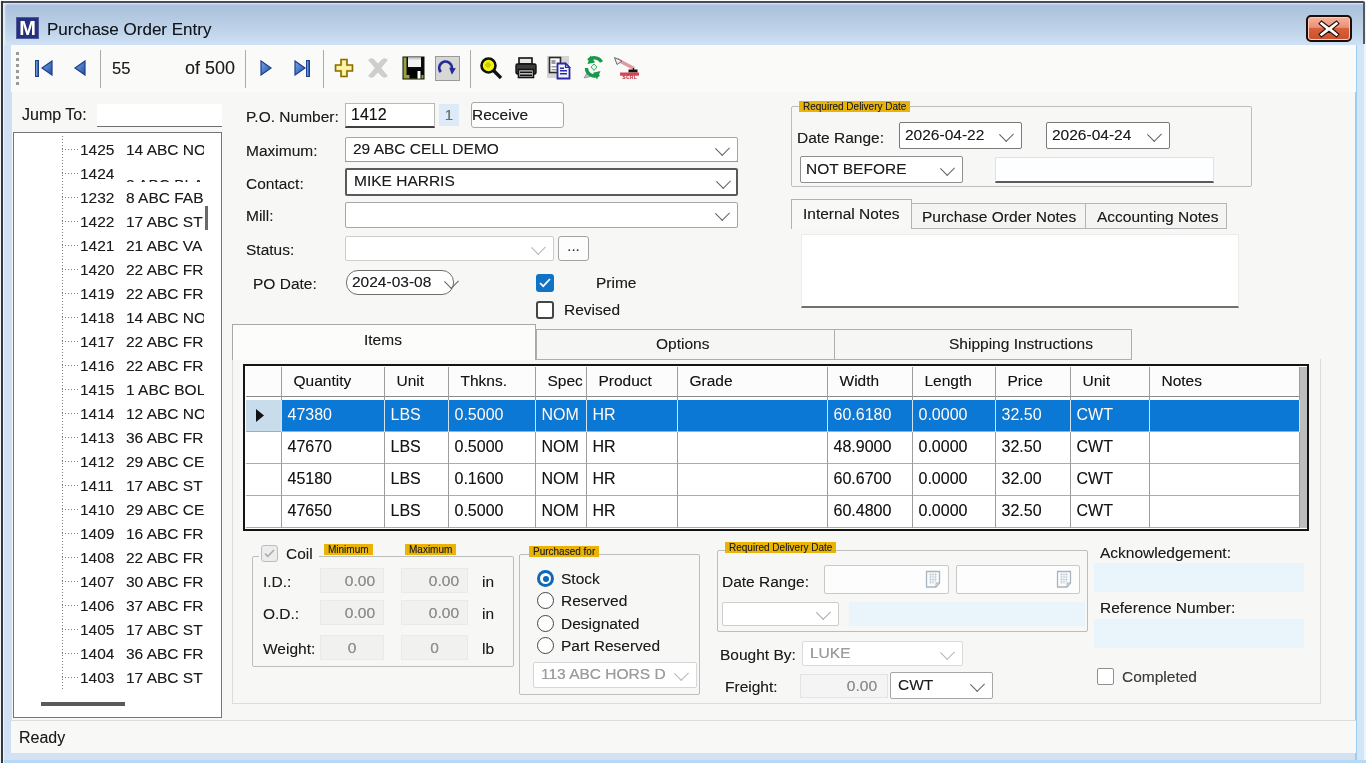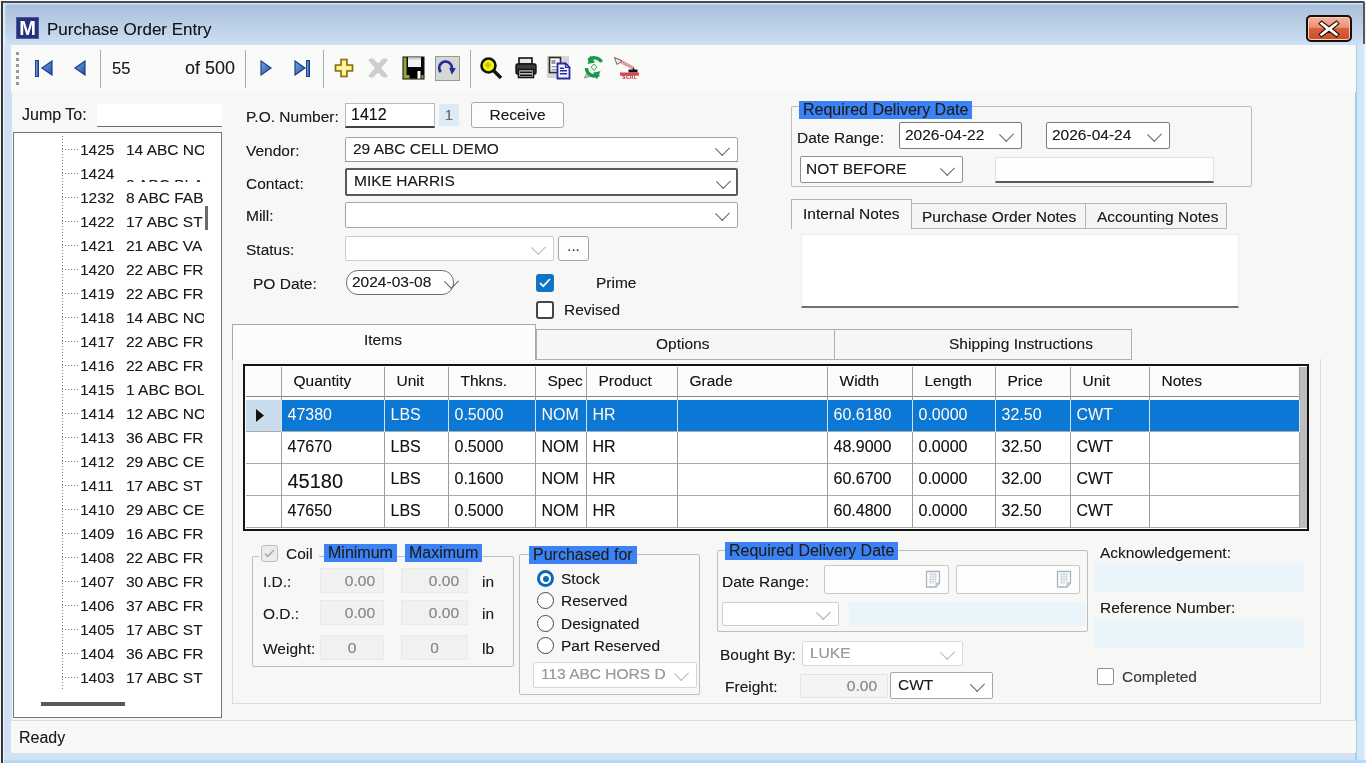--- a/index.html
+++ b/index.html
@@ -2,21 +2,21 @@
 <html><head><meta charset="utf-8">
 <style>
 *{margin:0;padding:0;box-sizing:border-box;}
 html,body{width:1366px;height:763px;overflow:hidden;}
 body{font-family:"Liberation Sans",sans-serif;background:#fff;position:relative;text-shadow:0 0 0.6px rgba(70,70,70,0.5);}
 .ab{position:absolute;}
 .lbl{position:absolute;font-size:15.5px;color:#1c1c1c;white-space:nowrap;}
 .combo{position:absolute;background:#fff;border:1px solid #a6a6a6;border-radius:2px;}
 .chev{position:absolute;width:11px;height:11px;border:solid #5f5f5f;border-width:0 0 1.6px 1.6px;transform:rotate(-45deg) scaleY(0.92);}
 .fs{position:absolute;border:1px solid #bdbdbd;border-radius:2px;}
-.legend{position:absolute;background:#3b82f6;padding:0 4px;font-size:16px;color:#1c1c1c;white-space:nowrap;}
+.legend{position:absolute;background:#eab308;padding:0 4px;font-size:10px;color:#1c1c1c;white-space:nowrap;}
 </style></head>
 <body>
 
 <div class="ab" style="left:0;top:0;width:1366px;height:763px;background:#f2f2f1;"></div>
 
 <div class="ab" style="left:3px;top:2px;width:1361px;height:43px;background:linear-gradient(180deg,#a7bfdc 0%,#b6cae2 40%,#c2d6ec 75%,#cfe1f5 100%);border-radius:3px 3px 0 0;box-shadow:inset 2px 2px 2px rgba(240,246,252,0.85);"></div>
 
 <div class="ab" style="left:0;top:0;width:1366px;height:1.5px;background:#fbfbfb;"></div>
 <div class="ab" style="left:1px;top:1px;width:1364px;height:2px;background:#434c58;border-radius:4px 4px 0 0;"></div>
 <div class="ab" style="left:1px;top:1px;width:2.3px;height:762px;background:#33383f;"></div>
@@ -192,28 +192,28 @@
 <div class="ab" style="left:80px;top:597px;width:124px;height:17px;overflow:hidden;white-space:nowrap;font-size:15.5px;color:#1c1c1c;"><span>1406</span><span style="position:absolute;left:46px;">37 ABC FR</span></div>
 <div class="ab" style="left:62px;top:629px;width:16px;height:1px;background-image:repeating-linear-gradient(90deg,#808080 0,#808080 1px,transparent 1px,transparent 3px);"></div>
 <div class="ab" style="left:80px;top:621px;width:124px;height:17px;overflow:hidden;white-space:nowrap;font-size:15.5px;color:#1c1c1c;"><span>1405</span><span style="position:absolute;left:46px;">17 ABC ST</span></div>
 <div class="ab" style="left:62px;top:653px;width:16px;height:1px;background-image:repeating-linear-gradient(90deg,#808080 0,#808080 1px,transparent 1px,transparent 3px);"></div>
 <div class="ab" style="left:80px;top:645px;width:124px;height:17px;overflow:hidden;white-space:nowrap;font-size:15.5px;color:#1c1c1c;"><span>1404</span><span style="position:absolute;left:46px;">36 ABC FR</span></div>
 <div class="ab" style="left:62px;top:677px;width:16px;height:1px;background-image:repeating-linear-gradient(90deg,#808080 0,#808080 1px,transparent 1px,transparent 3px);"></div>
 <div class="ab" style="left:80px;top:669px;width:124px;height:17px;overflow:hidden;white-space:nowrap;font-size:15.5px;color:#1c1c1c;"><span>1403</span><span style="position:absolute;left:46px;">17 ABC ST</span></div>
 <div class="ab" style="left:205px;top:206px;width:3px;height:24px;background:#6a6a6a;"></div>
 <div class="ab" style="left:41px;top:702px;width:84px;height:4px;background:#5a5a5a;"></div>
 <div class="lbl" style="left:246px;top:108px;">P.O. Number:</div>
-<div class="lbl" style="left:246px;top:142px;">Vendor:</div>
+<div class="lbl" style="left:246px;top:142px;">Maximum:</div>
 <div class="lbl" style="left:246px;top:175px;">Contact:</div>
 <div class="lbl" style="left:246px;top:207px;">Mill:</div>
 <div class="lbl" style="left:246px;top:241px;">Status:</div>
 <div class="lbl" style="left:253px;top:275px;">PO Date:</div>
 <div class="ab" style="left:345px;top:103px;width:90px;height:25px;background:#fff;border:1px solid #b9b9b9;border-bottom:2px solid #404040;font-size:16px;color:#111;padding:2px 0 0 5px;">1412</div>
 <div class="ab" style="left:439px;top:104px;width:20px;height:22px;background:#dcebf7;font-size:15px;color:#6e6e6e;text-align:center;line-height:22px;">1</div>
-<div class="ab" style="left:471px;top:102px;width:93px;height:26px;background:#fdfdfd;border:1px solid #a8a8a8;border-radius:3px;font-size:15.5px;color:#1c1c1c;text-align:center;line-height:24px;">Receive</div>
+<div class="ab" style="left:471px;top:102px;width:93px;height:26px;background:#fdfdfd;border:1px solid #a8a8a8;border-radius:3px;font-size:15.5px;color:#1c1c1c;text-align:left;line-height:24px;">Receive</div>
 <div class="combo" style="left:345px;top:137px;width:393px;height:25px;border-width:1px;border-color:#a6a6a6;">
     <div style="position:absolute;left:7px;top:50%;transform:translateY(-54%);font-size:15.5px;color:#1c1c1c;white-space:nowrap;">29 ABC CELL DEMO</div>
     <div class="chev" style="left:371px;top:5px;border-color:#5f5f5f;"></div>
   </div>
 <div class="ab" style="left:345px;top:160.5px;width:393px;height:1.5px;background:#9a9a9a;"></div>
 <div class="combo" style="left:345px;top:168px;width:393px;height:28px;border-width:2px;border-color:#5a5a5a;">
     <div style="position:absolute;left:7px;top:50%;transform:translateY(-54%);font-size:15.5px;color:#1c1c1c;white-space:nowrap;">MIKE HARRIS</div>
     <div class="chev" style="left:371px;top:6px;border-color:#5f5f5f;"></div>
   </div>
 <div class="combo" style="left:345px;top:202px;width:393px;height:26px;border-width:1px;border-color:#a6a6a6;">
@@ -335,21 +335,21 @@
 <div class="ab" style="left:911.5px;top:432.1px;width:1px;height:32.1px;background:#9d9d9d;"></div>
 <div class="ab" style="left:918.5px;top:438.1px;font-size:16px;color:#141414;white-space:nowrap;">0.0000</div>
 <div class="ab" style="left:994.5px;top:432.1px;width:1px;height:32.1px;background:#9d9d9d;"></div>
 <div class="ab" style="left:1001.5px;top:438.1px;font-size:16px;color:#141414;white-space:nowrap;">32.50</div>
 <div class="ab" style="left:1069.5px;top:432.1px;width:1px;height:32.1px;background:#9d9d9d;"></div>
 <div class="ab" style="left:1076.5px;top:438.1px;font-size:16px;color:#141414;white-space:nowrap;">CWT</div>
 <div class="ab" style="left:1148.5px;top:432.1px;width:1px;height:32.1px;background:#9d9d9d;"></div>
 <div class="ab" style="left:1298.5px;top:432.1px;width:1px;height:32.1px;background:#9d9d9d;"></div>
 <div class="ab" style="left:245.5px;top:464.20000000000005px;width:1053px;height:32.1px;background:#fff;border-bottom:1px solid #ababab;"></div>
 <div class="ab" style="left:280.5px;top:464.20000000000005px;width:1px;height:32.1px;background:#9d9d9d;"></div>
-<div class="ab" style="left:287.5px;top:470.20000000000005px;font-size:20px;color:#141414;white-space:nowrap;">45180</div>
+<div class="ab" style="left:287.5px;top:470.20000000000005px;font-size:16px;color:#141414;white-space:nowrap;">45180</div>
 <div class="ab" style="left:383.5px;top:464.20000000000005px;width:1px;height:32.1px;background:#9d9d9d;"></div>
 <div class="ab" style="left:390.5px;top:470.20000000000005px;font-size:16px;color:#141414;white-space:nowrap;">LBS</div>
 <div class="ab" style="left:447.5px;top:464.20000000000005px;width:1px;height:32.1px;background:#9d9d9d;"></div>
 <div class="ab" style="left:454.5px;top:470.20000000000005px;font-size:16px;color:#141414;white-space:nowrap;">0.1600</div>
 <div class="ab" style="left:534.5px;top:464.20000000000005px;width:1px;height:32.1px;background:#9d9d9d;"></div>
 <div class="ab" style="left:541.5px;top:470.20000000000005px;font-size:16px;color:#141414;white-space:nowrap;">NOM</div>
 <div class="ab" style="left:585.5px;top:464.20000000000005px;width:1px;height:32.1px;background:#9d9d9d;"></div>
 <div class="ab" style="left:592.5px;top:470.20000000000005px;font-size:16px;color:#141414;white-space:nowrap;">HR</div>
 <div class="ab" style="left:676.5px;top:464.20000000000005px;width:1px;height:32.1px;background:#9d9d9d;"></div>
 <div class="ab" style="left:826.5px;top:464.20000000000005px;width:1px;height:32.1px;background:#9d9d9d;"></div>

